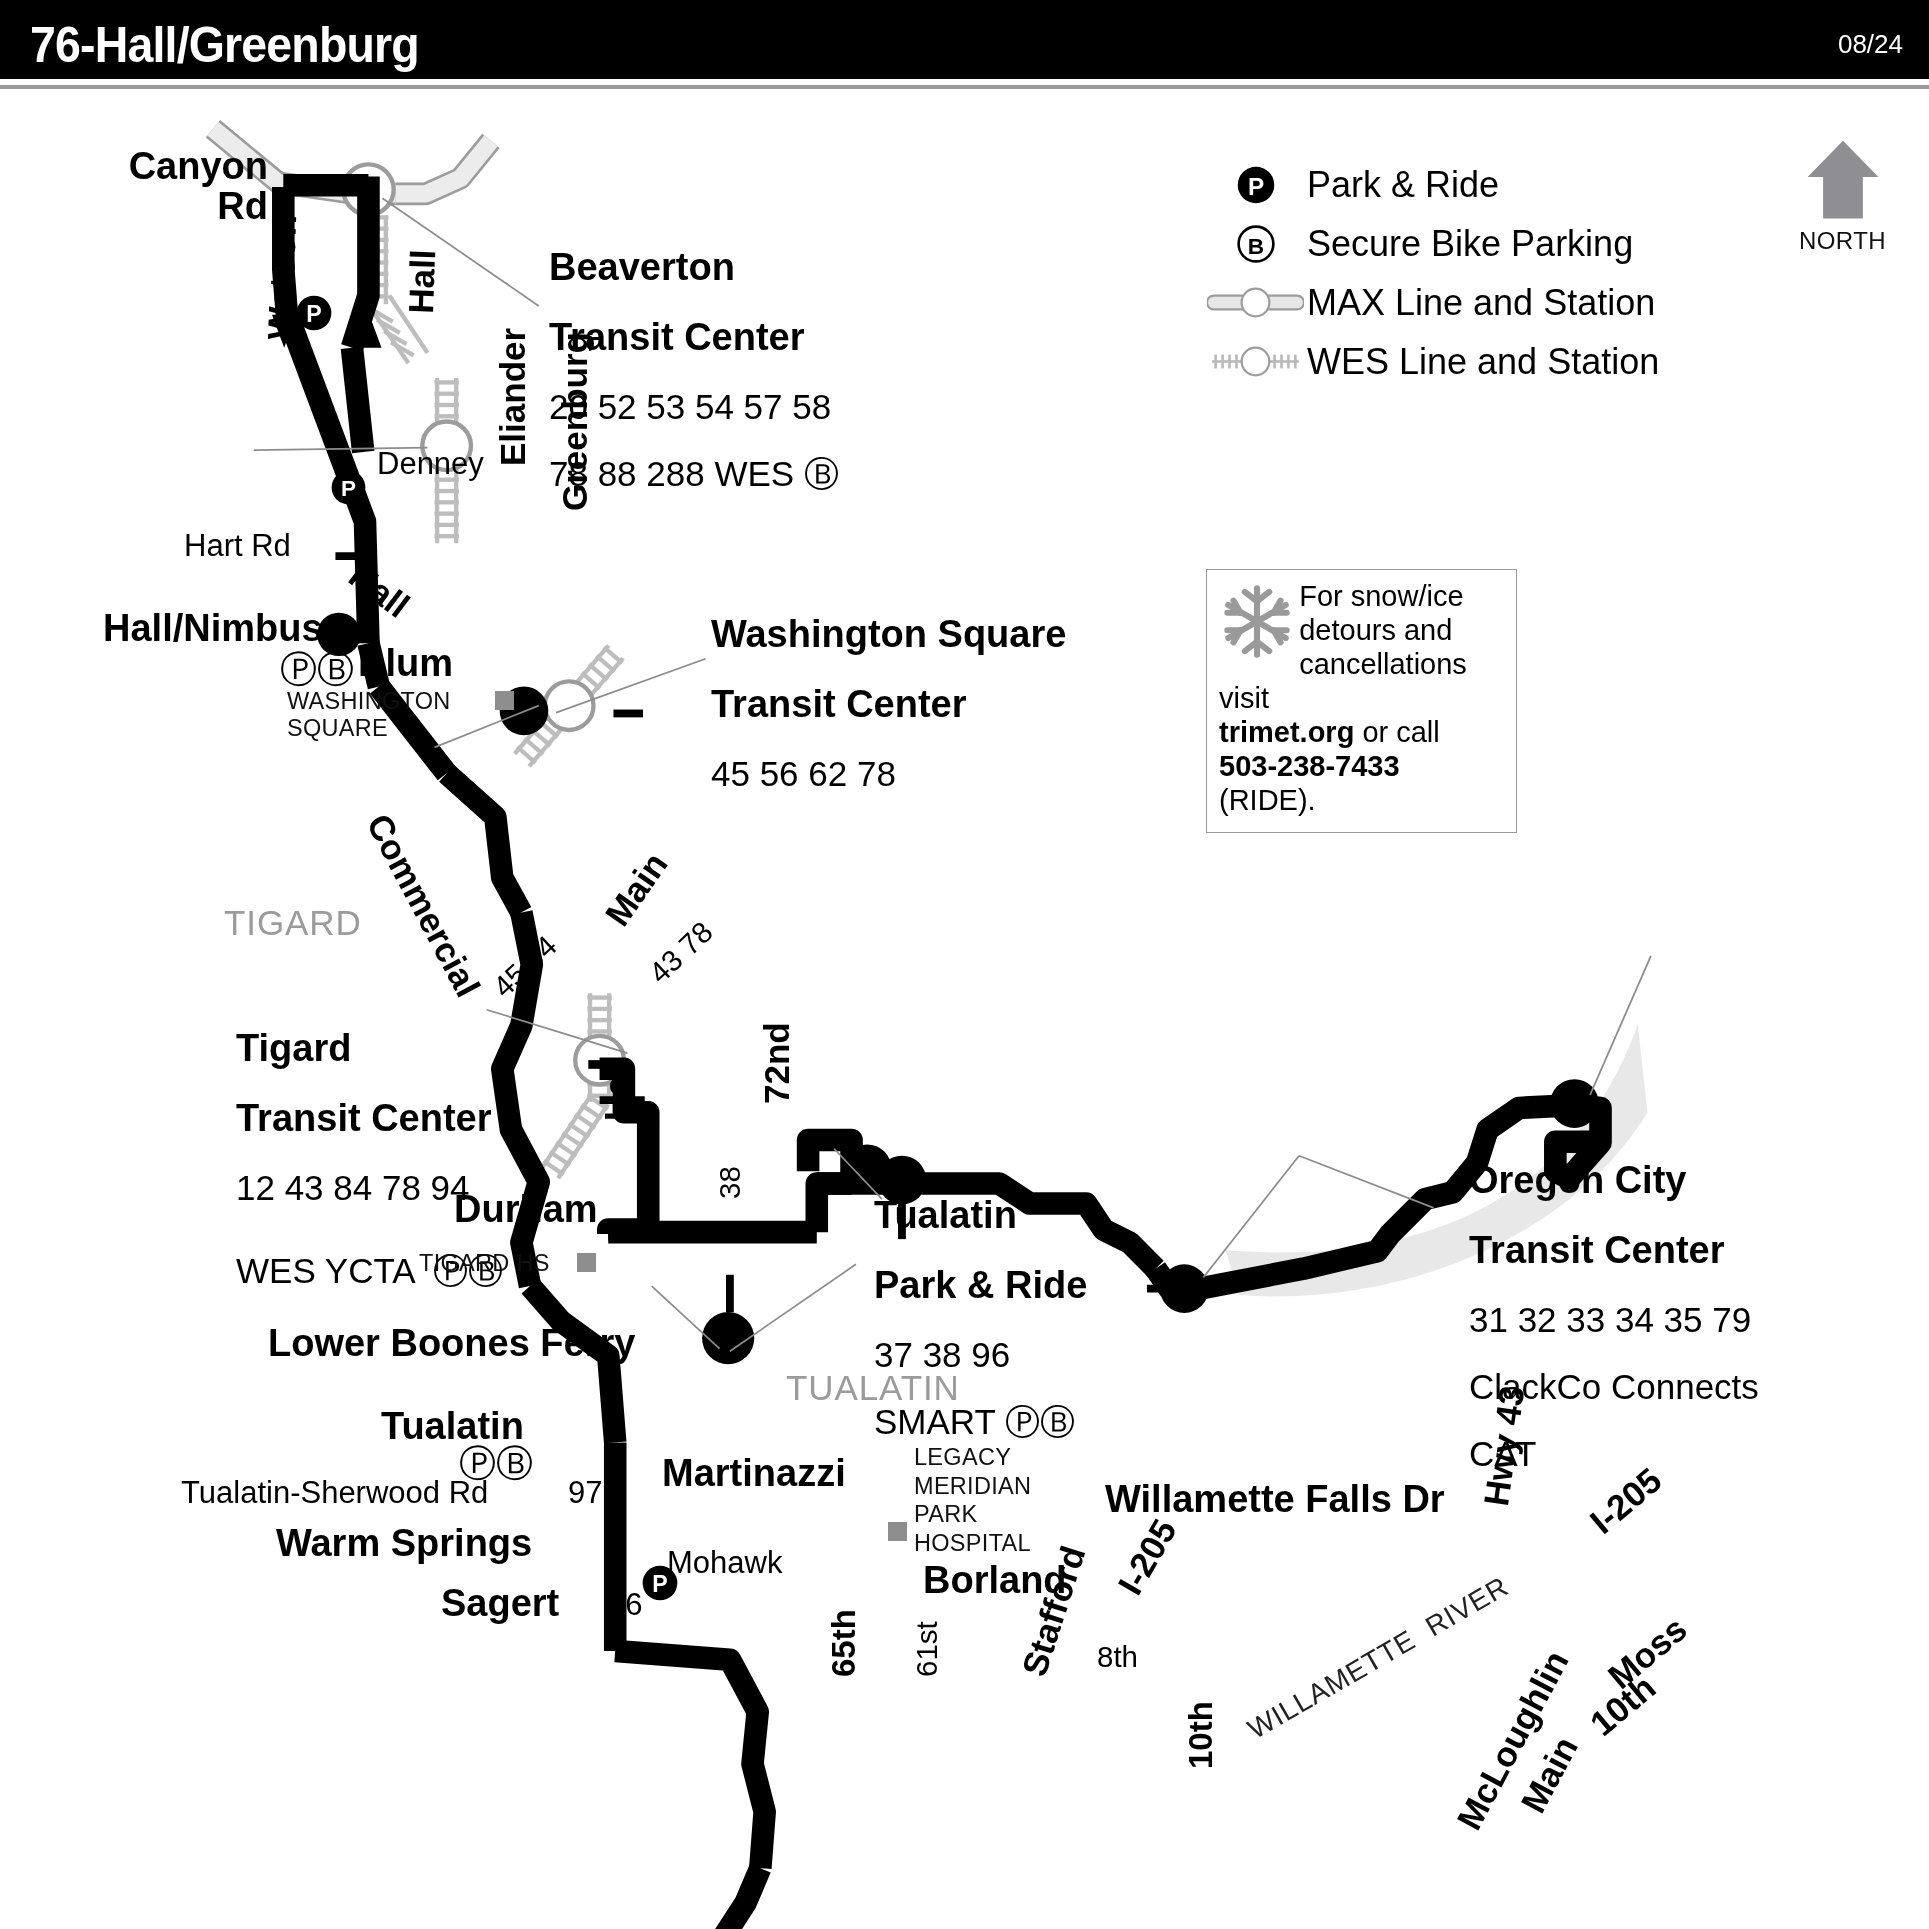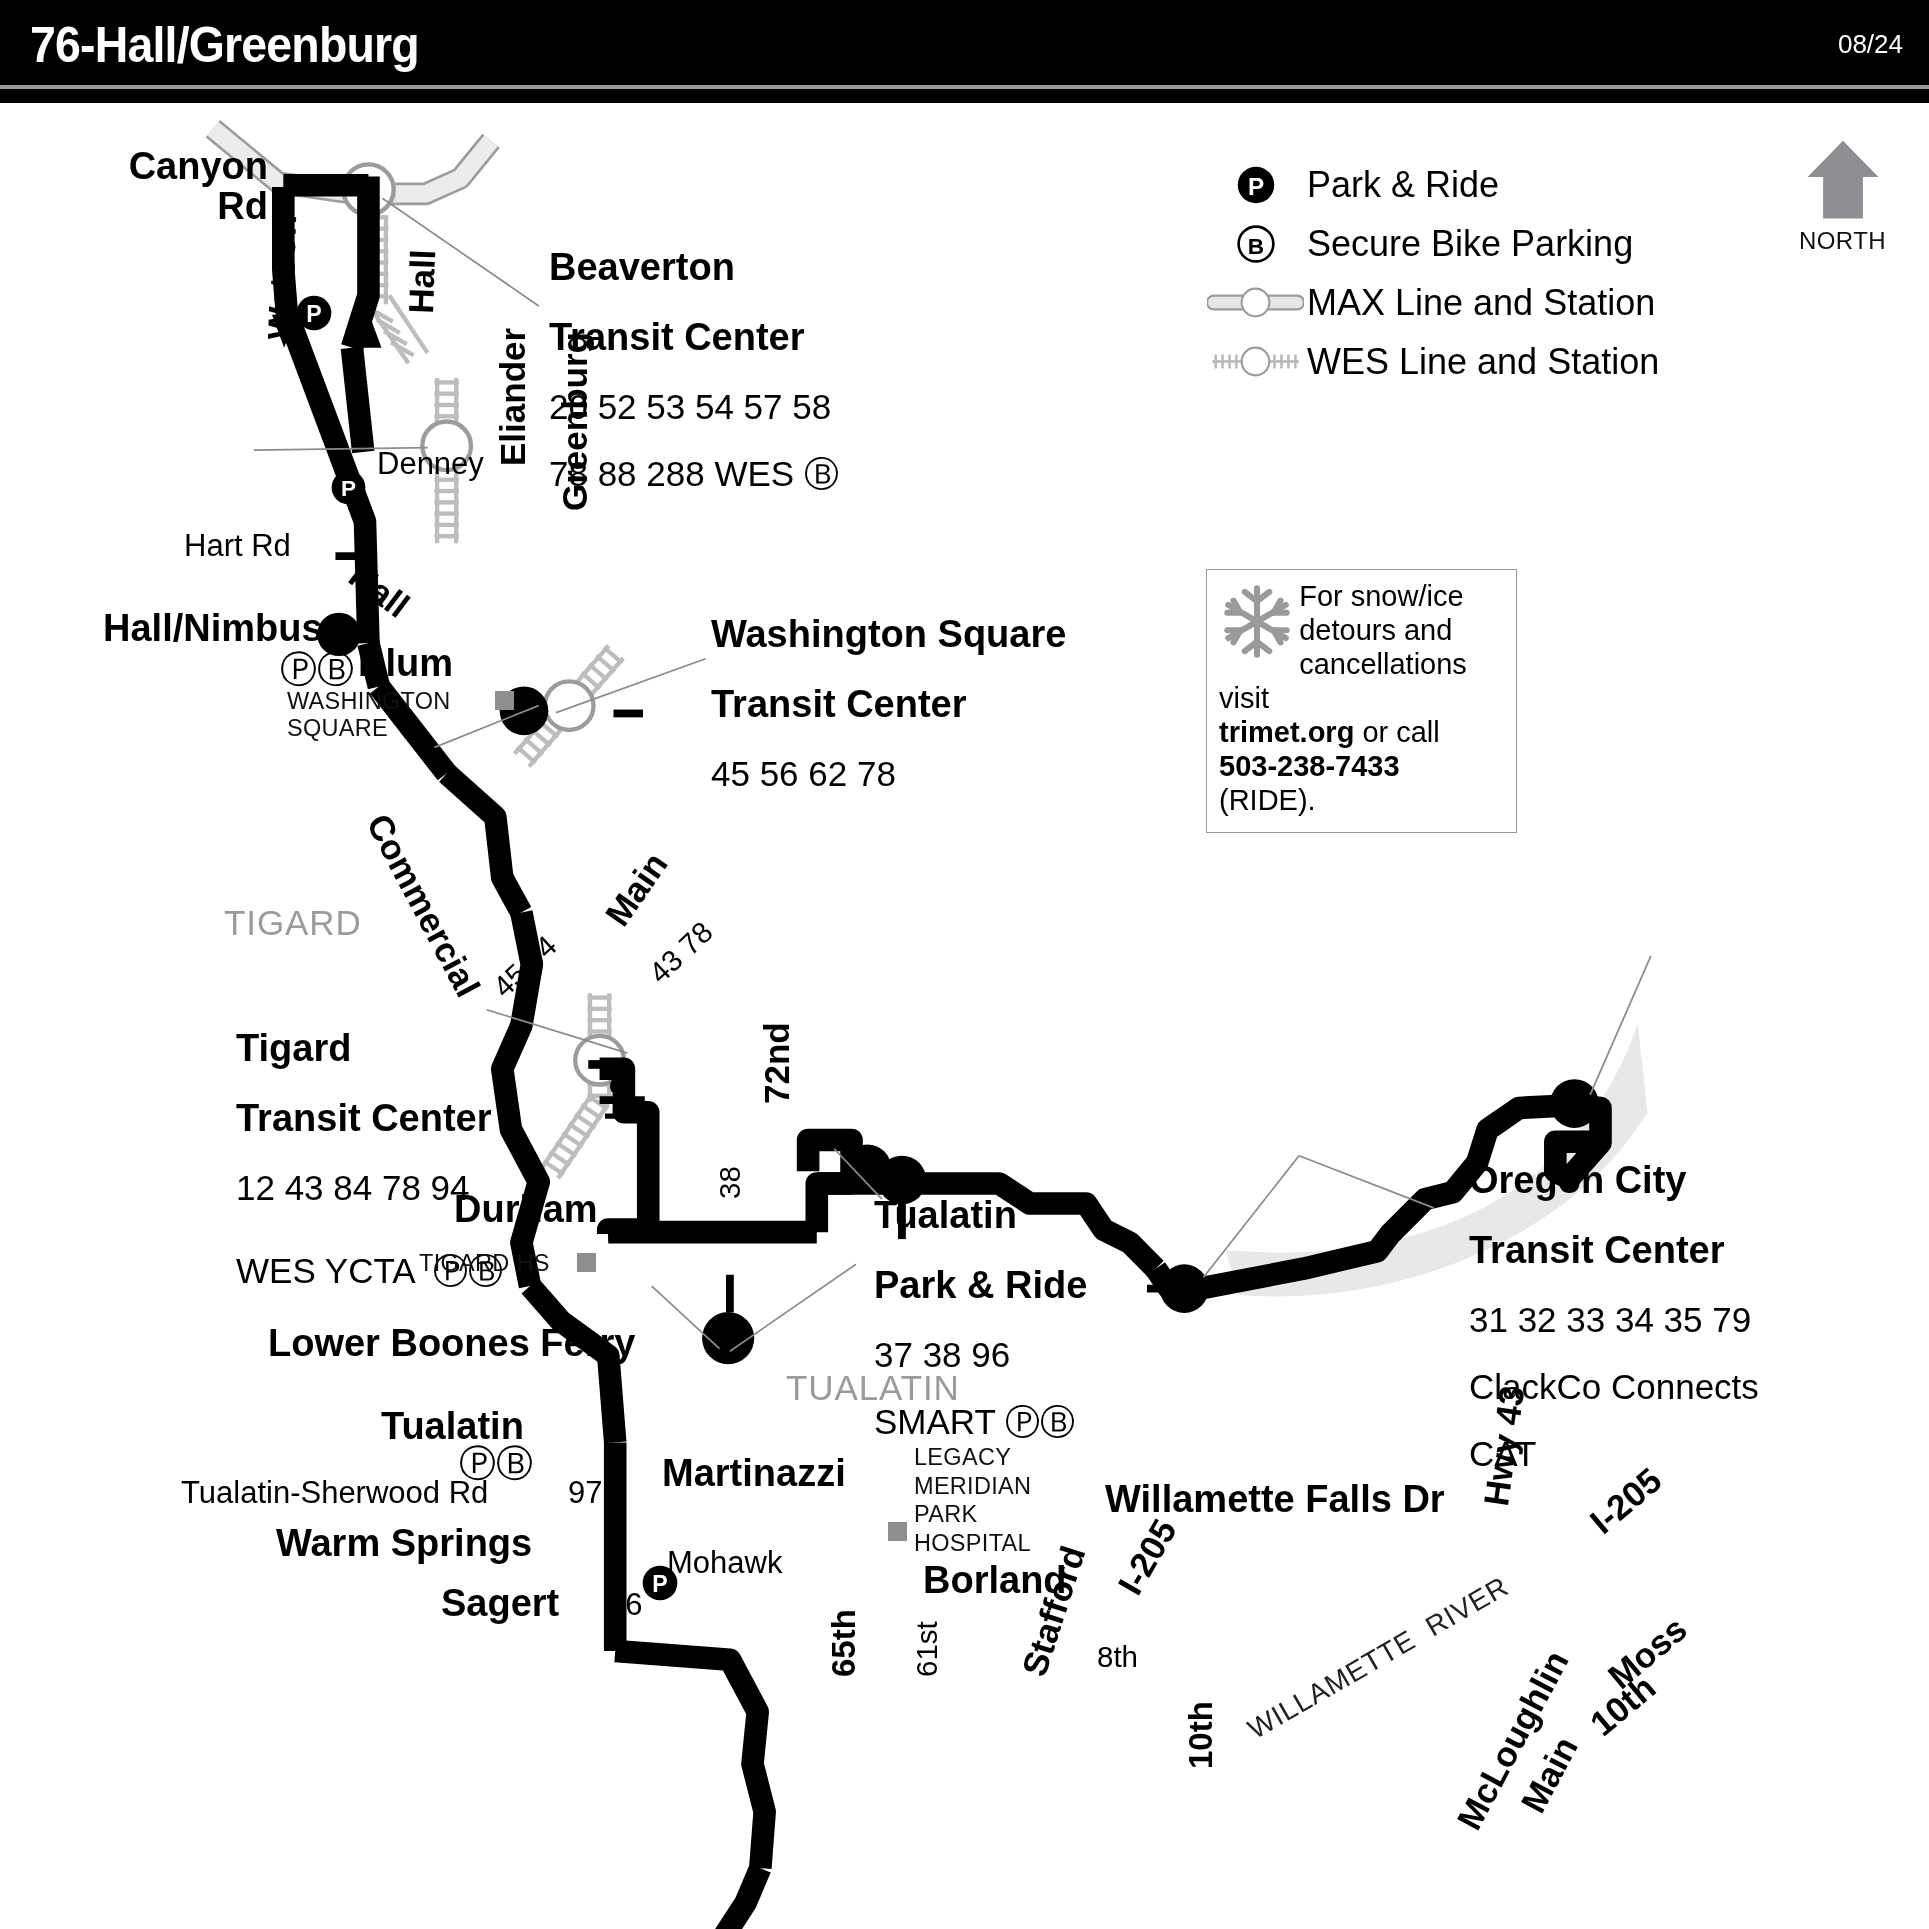--- a/index.html
+++ b/index.html
@@ -1,20 +1,20 @@
 <!DOCTYPE html>
 <html style="font-size:14px"><head>
 <meta charset="utf-8">
 <style>
   html,body{margin:0;padding:0;background:#fff;}
   body{width:1929px;height:1929px;position:relative;overflow:hidden;
        font-family:"Liberation Sans",sans-serif;color:#000;}
 
   
-  #header{position:absolute;left:0;top:0;width:1929px;height:103px;background:#000;}
+  #header{position:absolute;left:0;top:0;width:1929px;height:79px;background:#000;}
   #route-title{position:absolute;left:29.5px;top:15.6px;color:#fff;
        font-family:"Liberation Sans Narrow","Liberation Sans",sans-serif;
        font-weight:700;font-size:50px;letter-spacing:-0.9px;transform:scaleX(.93);transform-origin:left top;}
   #header-date{position:absolute;right:26px;top:29px;color:#fff;font-size:26px;}
   #header-rule{position:absolute;left:0;top:85px;width:1929px;height:3.5px;background:#9a9a9a;}
 
   
   #map{position:absolute;left:0;top:87px;width:1929px;height:1842px;}
 
   

